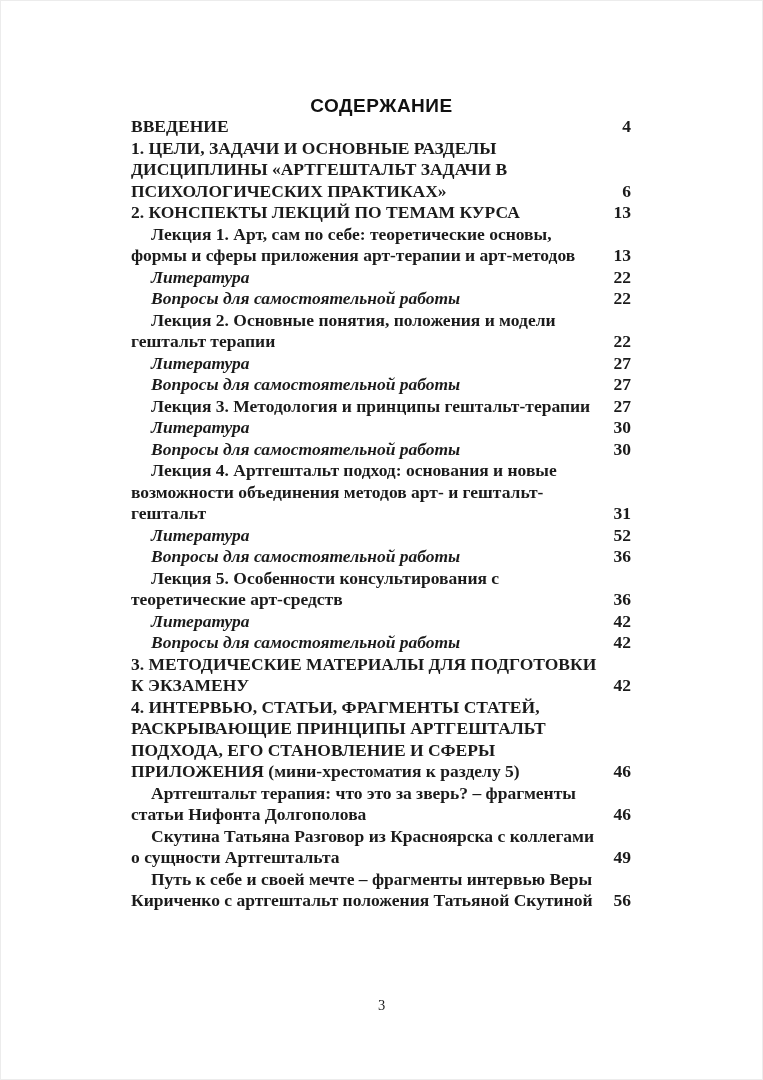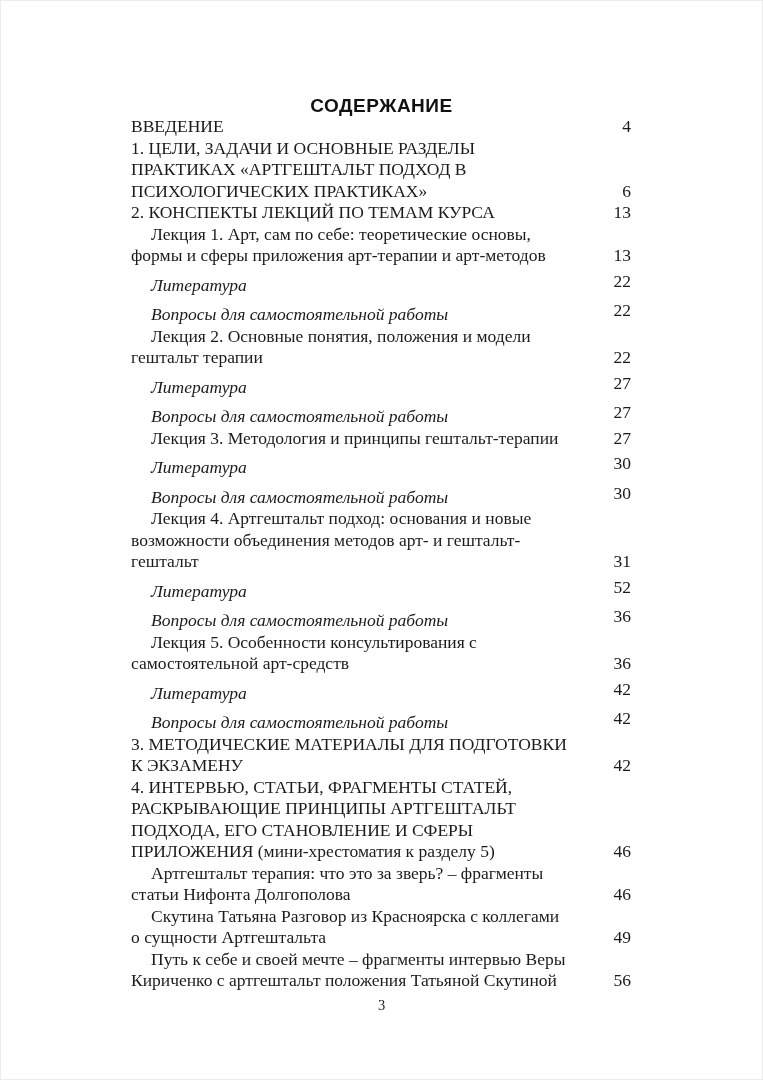--- a/index.html
+++ b/index.html
@@ -33,32 +33,32 @@
   .toc {
     position: absolute;
     top: 116px;
     left: 131px;
     width: 500px;
     font-size: 17.5px;
     line-height: 21.5px;
   }
   .toc-line {
     display: flex;
-    align-items: center;
+    align-items: flex-start;
+    font-weight: bold;
   }
   .toc-text {
     flex: 1 1 auto;
     white-space: nowrap;
   }
   .toc-line.indented .toc-text {
     padding-left: 20px;
   }
   .toc-line.italic .toc-text {
     font-style: italic;
-    margin-top: 8px;
   }
   .toc-page {
     flex: 0 0 auto;
     margin-left: 8px;
     text-align: right;
     min-width: 22px;
   }
   .page-footer {
     position: absolute;
     top: 997px;
@@ -78,21 +78,21 @@
   <div class="toc" id="toc-list">
       <div class="toc-line">
         <span class="toc-text">ВВЕДЕНИЕ</span>
         <span class="toc-page">4</span>
       </div>
       <div class="toc-line">
         <span class="toc-text">1. ЦЕЛИ, ЗАДАЧИ И ОСНОВНЫЕ РАЗДЕЛЫ</span>
         <span class="toc-page"></span>
       </div>
       <div class="toc-line">
-        <span class="toc-text">ПРАКТИКАХ «АРТГЕШТАЛЬТ ПОДХОД В</span>
+        <span class="toc-text">ДИСЦИПЛИНЫ «АРТГЕШТАЛЬТ ЗАДАЧИ В</span>
         <span class="toc-page"></span>
       </div>
       <div class="toc-line">
         <span class="toc-text">ПСИХОЛОГИЧЕСКИХ ПРАКТИКАХ»</span>
         <span class="toc-page">6</span>
       </div>
       <div class="toc-line">
         <span class="toc-text">2. КОНСПЕКТЫ ЛЕКЦИЙ ПО ТЕМАМ КУРСА</span>
         <span class="toc-page">13</span>
       </div>
@@ -158,21 +158,21 @@
       </div>
       <div class="toc-line indented italic">
         <span class="toc-text">Вопросы для самостоятельной работы</span>
         <span class="toc-page">36</span>
       </div>
       <div class="toc-line indented">
         <span class="toc-text">Лекция 5. Особенности консультирования с</span>
         <span class="toc-page"></span>
       </div>
       <div class="toc-line">
-        <span class="toc-text">самостоятельной арт-средств</span>
+        <span class="toc-text">теоретические арт-средств</span>
         <span class="toc-page">36</span>
       </div>
       <div class="toc-line indented italic">
         <span class="toc-text">Литература</span>
         <span class="toc-page">42</span>
       </div>
       <div class="toc-line indented italic">
         <span class="toc-text">Вопросы для самостоятельной работы</span>
         <span class="toc-page">42</span>
       </div>

